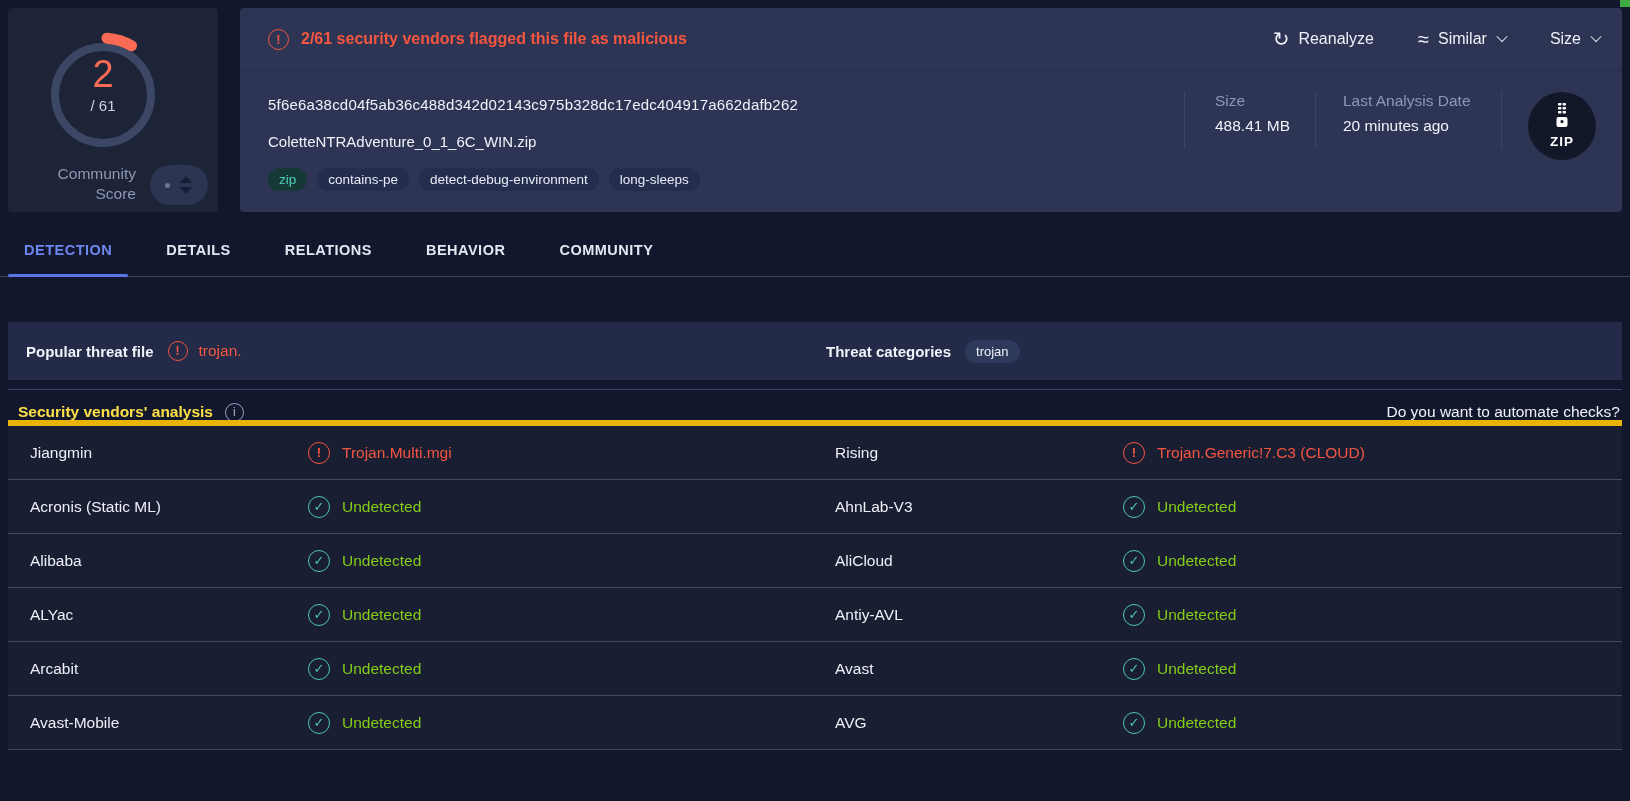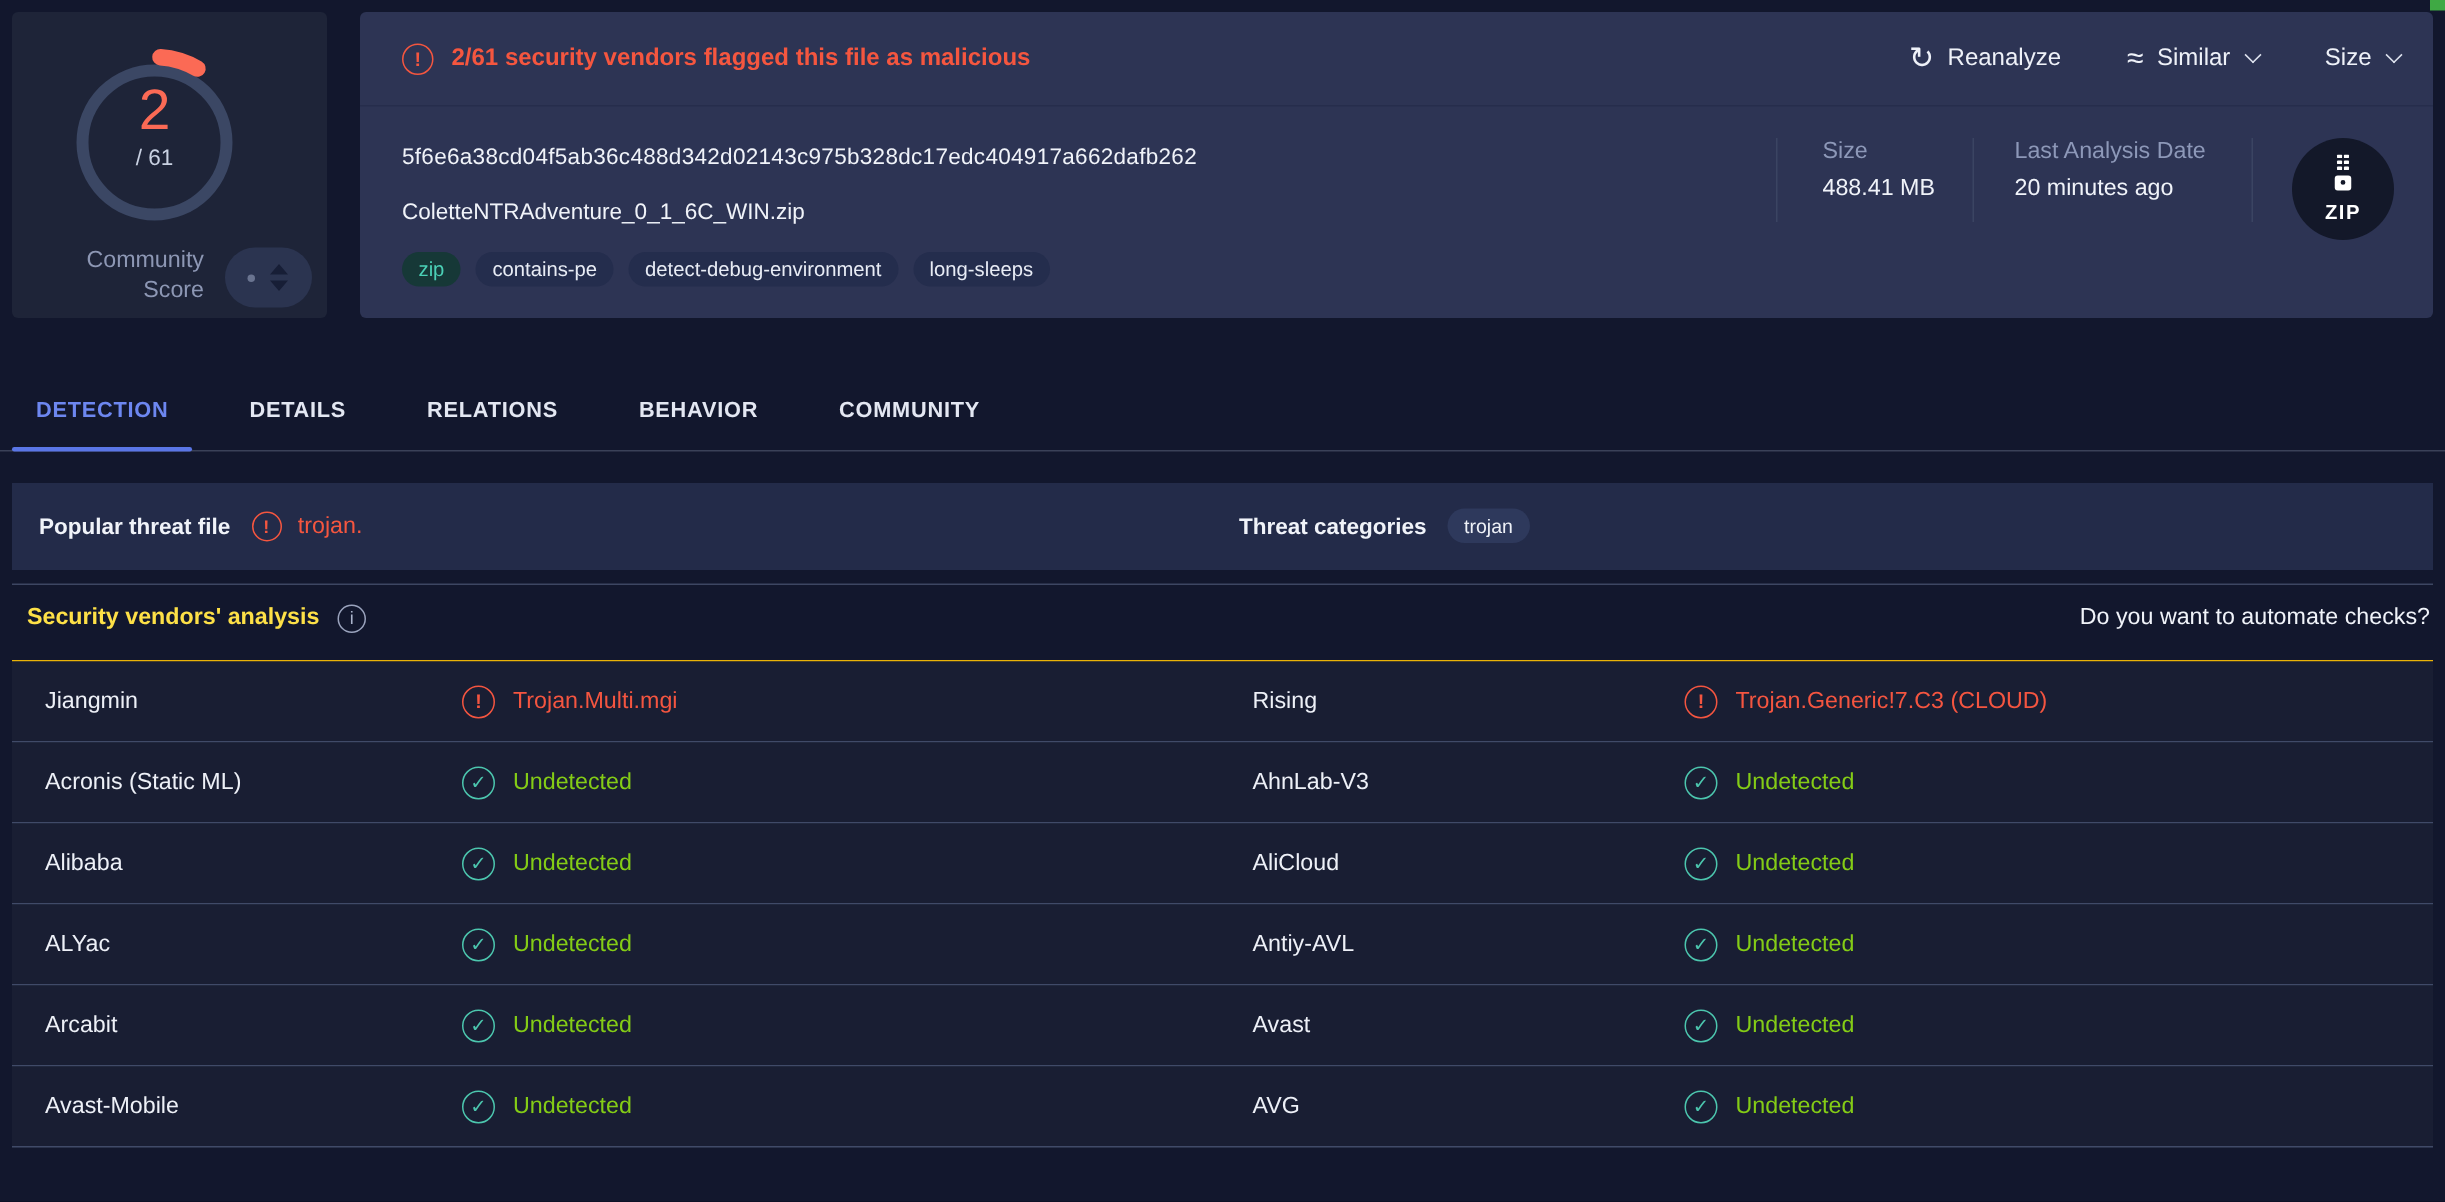--- a/index.html
+++ b/index.html
@@ -42,40 +42,40 @@
   .file-meta { position:absolute; top:84px; right:26px; height:76px; display:flex; align-items:flex-start; }
   .vdiv { width:1px; height:56px; background:#3b4462; }
   .meta-col { padding-left:30px; }
   .meta-col.size { width:130px; }
   .meta-col.lad { padding-left:27px; width:185px; }
   .meta-label { font-size:15.5px; color:#8d98b8; margin-bottom:7px; }
   .meta-value { font-size:15.5px; color:#f0f3f9; }
   .zip-badge { width:68px; height:68px; border-radius:50%; background:#131829; margin-left:26px; display:flex; flex-direction:column; align-items:center; justify-content:center; }
   .zip-label { font-size:13.5px; font-weight:bold; color:#ffffff; letter-spacing:1px; margin-top:1px; }
   
-  .tabs { position:absolute; left:0; top:248px; width:100%; height:53px; border-bottom:1px solid #3a4158; display:flex; padding-left:8px; }
+  .tabs { position:absolute; left:0; top:224px; width:100%; height:53px; border-bottom:1px solid #3a4158; display:flex; padding-left:8px; }
   .tab { position:relative; display:flex; align-items:center; padding:0 16px; margin-right:22px; font-size:14.5px; font-weight:bold; letter-spacing:.5px; color:#e3e7f2; cursor:pointer; }
   .tab.active { color:#6d87f0; }
   .tab.active::after { content:""; position:absolute; left:0; right:0; bottom:-1px; height:3px; background:#5a76e6; border-radius:2px; }
   
   .threat-band { position:absolute; left:8px; right:8px; top:322px; height:58px; background:#232b49; display:flex; align-items:center; padding-left:18px; }
   .band-title { font-size:15px; font-weight:bold; color:#f0f3f9; }
   .threat-icon { width:20px; height:20px; border:1.5px solid #f5563f; color:#f5563f; font-size:12px; margin:0 11px 0 14px; }
   .threat-value { font-size:15.5px; color:#f5563f; }
   .threat-right { position:absolute; left:818px; display:flex; align-items:center; }
   .cat-pill { background:#2e395c; color:#eef1f7; font-size:13px; padding:4px 11px; border-radius:12px; margin-left:14px; }
   
   .section-line { position:absolute; left:8px; right:8px; top:389px; height:1px; background:#3d4662; }
   .vendors-head { position:absolute; left:8px; right:8px; top:390px; height:44px; display:flex; align-items:center; justify-content:space-between; padding:0 2px 0 10px; }
   .vh-left { display:flex; align-items:center; }
   .vh-title { font-size:15.5px; font-weight:bold; color:#fde047; }
   .info-icon { width:19px; height:19px; border:1.5px solid #9aa3bd; color:#aab3cc; font-size:12px; font-weight:normal; margin-left:12px; cursor:pointer; }
   .vh-right { font-size:15.5px; color:#f0f3f9; cursor:pointer; }
   
-  .det-table { position:absolute; left:8px; right:8px; top:440px; border-top:1px solid #eab308; }
+  .det-table { position:absolute; left:8px; right:8px; top:420px; border-top:6px solid #eab308; }
   .det-row { display:grid; grid-template-columns:278px 517px 292px auto; align-items:center; height:54px; padding-left:22px; background:#191e33; border-bottom:1px solid #404a68; }
   .vendor { font-size:15.5px; color:#edf0f7; }
   .vendor.v2 { padding-left:10px; }
   .result { display:flex; align-items:center; gap:12px; }
   .result.r2 { padding-left:6px; }
   .res-icon { width:22px; height:22px; font-size:13px; flex:none; }
   .res-icon.malicious { border:1.5px solid #f45540; color:#f45540; }
   .res-icon.success { border:1.5px solid #4cc6ae; color:#4cc6ae; font-weight:normal; }
   .res-text { font-size:15.5px; color:#84cc16; }
   .res-text.malicious { color:#f45540; }

